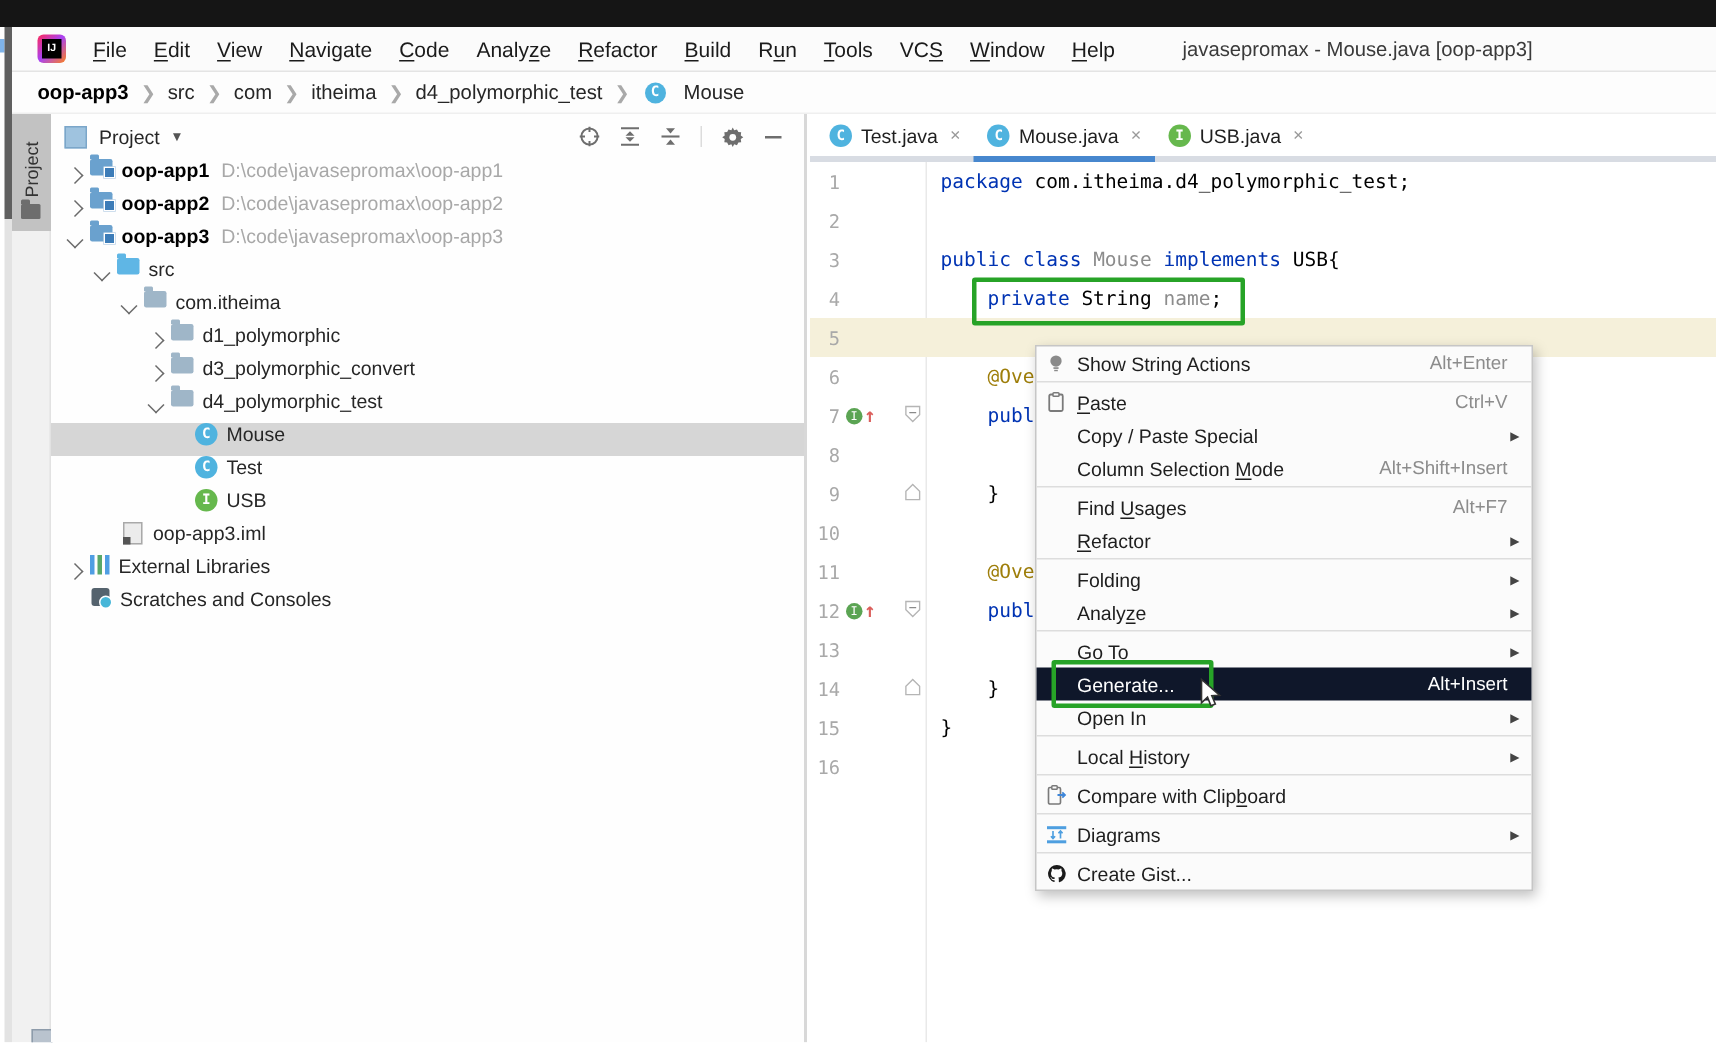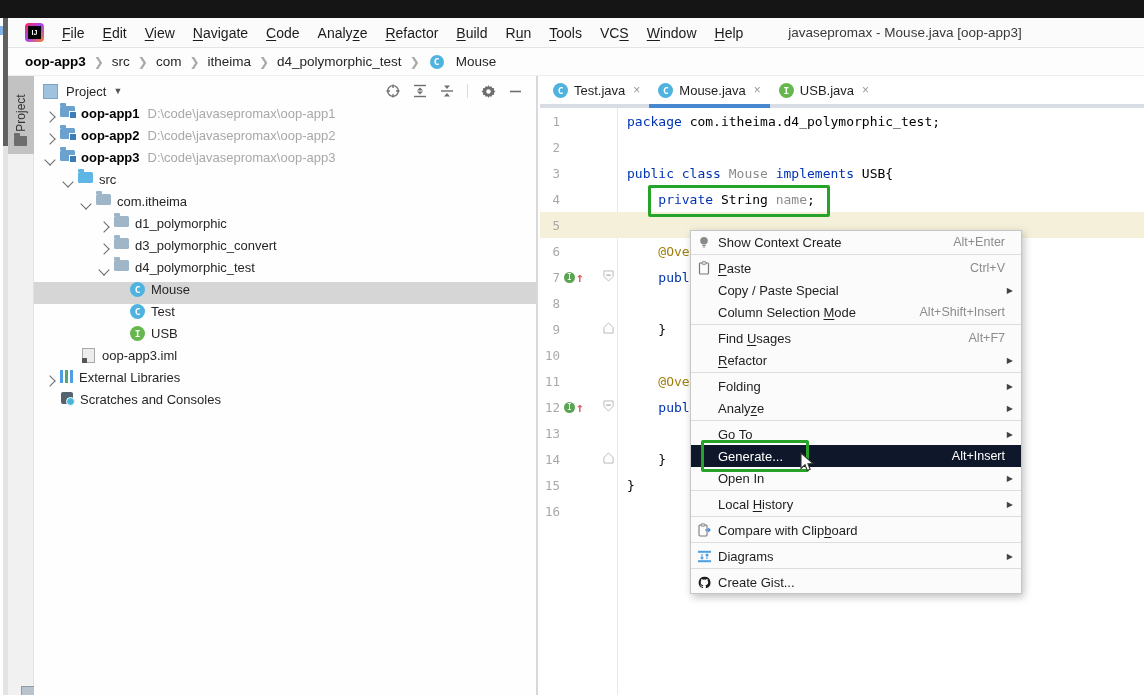--- a/index.html
+++ b/index.html
@@ -433,21 +433,21 @@
 
   <div class="cmenu">
     <div class="mrow">
       <span class="mic">
           <svg width="12" height="14" viewBox="0 0 14 15">
             <circle cx="7" cy="6" r="4.4" fill="#8a8a8a"></circle>
             <rect x="5" y="10.8" width="4" height="1.3" fill="#8a8a8a"></rect>
             <rect x="5.6" y="12.8" width="2.8" height="1.1" fill="#8a8a8a"></rect>
           </svg>
         </span>
-      <span class="mlabel"><span>Show Context Create</span></span>
+      <span class="mlabel"><span>Show String Actions</span></span>
       <span class="msc">Alt+Enter</span>
     </div>
     <div class="msep"></div>
     <div class="mrow">
       <span class="mic">
           <svg width="12" height="14" viewBox="0 0 12 14">
             <rect x="1.5" y="2" width="9" height="11" rx="1" fill="none" stroke="#7a7a7a" stroke-width="1.2"></rect>
             <rect x="4" y="0.8" width="4" height="2.4" rx="0.6" fill="#FBFBFB" stroke="#7a7a7a"></rect>
           </svg>
         </span>

